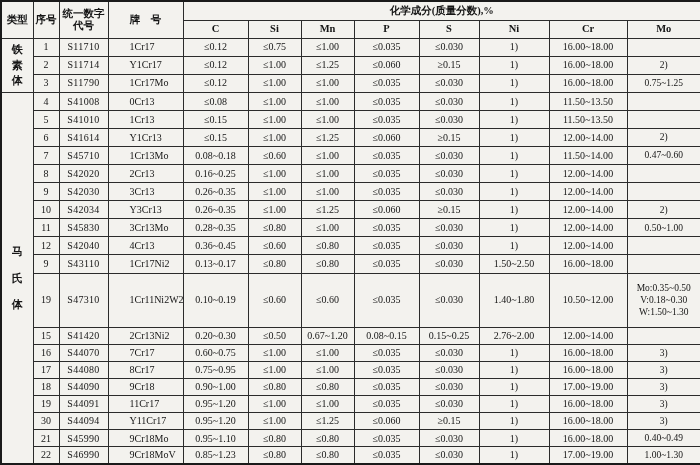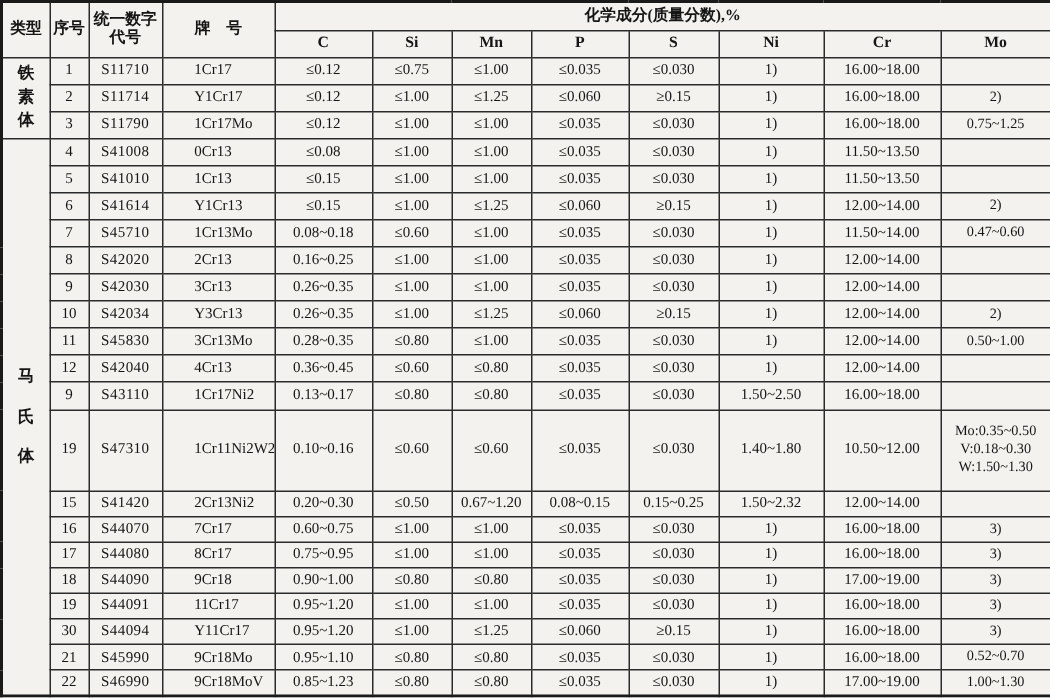--- a/index.html
+++ b/index.html
@@ -255,41 +255,41 @@
         <td>≤0.035</td>
         <td>≤0.030</td>
         <td>1.50~2.50</td>
         <td>16.00~18.00</td>
         <td class="mo"></td>
       </tr>
       <tr class="row-tall">
         <td>19</td>
         <td class="code">S47310</td>
         <td class="grade">1Cr11Ni2W2MoV</td>
-        <td>0.10~0.16</td>
+        <td>0.10~0.19</td>
         <td>≤0.60</td>
         <td>≤0.60</td>
         <td>≤0.035</td>
         <td>≤0.030</td>
         <td>1.40~1.80</td>
         <td>10.50~12.00</td>
         <td class="mo">Mo:0.35~0.50
 V:0.18~0.30
 W:1.50~1.30</td>
       </tr>
       <tr class="row-short">
         <td>15</td>
         <td class="code">S41420</td>
         <td class="grade">2Cr13Ni2</td>
         <td>0.20~0.30</td>
         <td>≤0.50</td>
         <td>0.67~1.20</td>
         <td>0.08~0.15</td>
         <td>0.15~0.25</td>
-        <td>1.50~2.32</td>
+        <td>2.76~2.00</td>
         <td>12.00~14.00</td>
         <td class="mo"></td>
       </tr>
       <tr class="row-short">
         <td>16</td>
         <td class="code">S44070</td>
         <td class="grade">7Cr17</td>
         <td>0.60~0.75</td>
         <td>≤1.00</td>
         <td>≤1.00</td>
@@ -355,21 +355,21 @@
         <td>21</td>
         <td class="code">S45990</td>
         <td class="grade">9Cr18Mo</td>
         <td>0.95~1.10</td>
         <td>≤0.80</td>
         <td>≤0.80</td>
         <td>≤0.035</td>
         <td>≤0.030</td>
         <td>1)</td>
         <td>16.00~18.00</td>
-        <td class="mo">0.52~0.70</td>
+        <td class="mo">0.40~0.49</td>
       </tr>
       <tr class="row-short">
         <td>22</td>
         <td class="code">S46990</td>
         <td class="grade">9Cr18MoV</td>
         <td>0.85~1.23</td>
         <td>≤0.80</td>
         <td>≤0.80</td>
         <td>≤0.035</td>
         <td>≤0.030</td>

